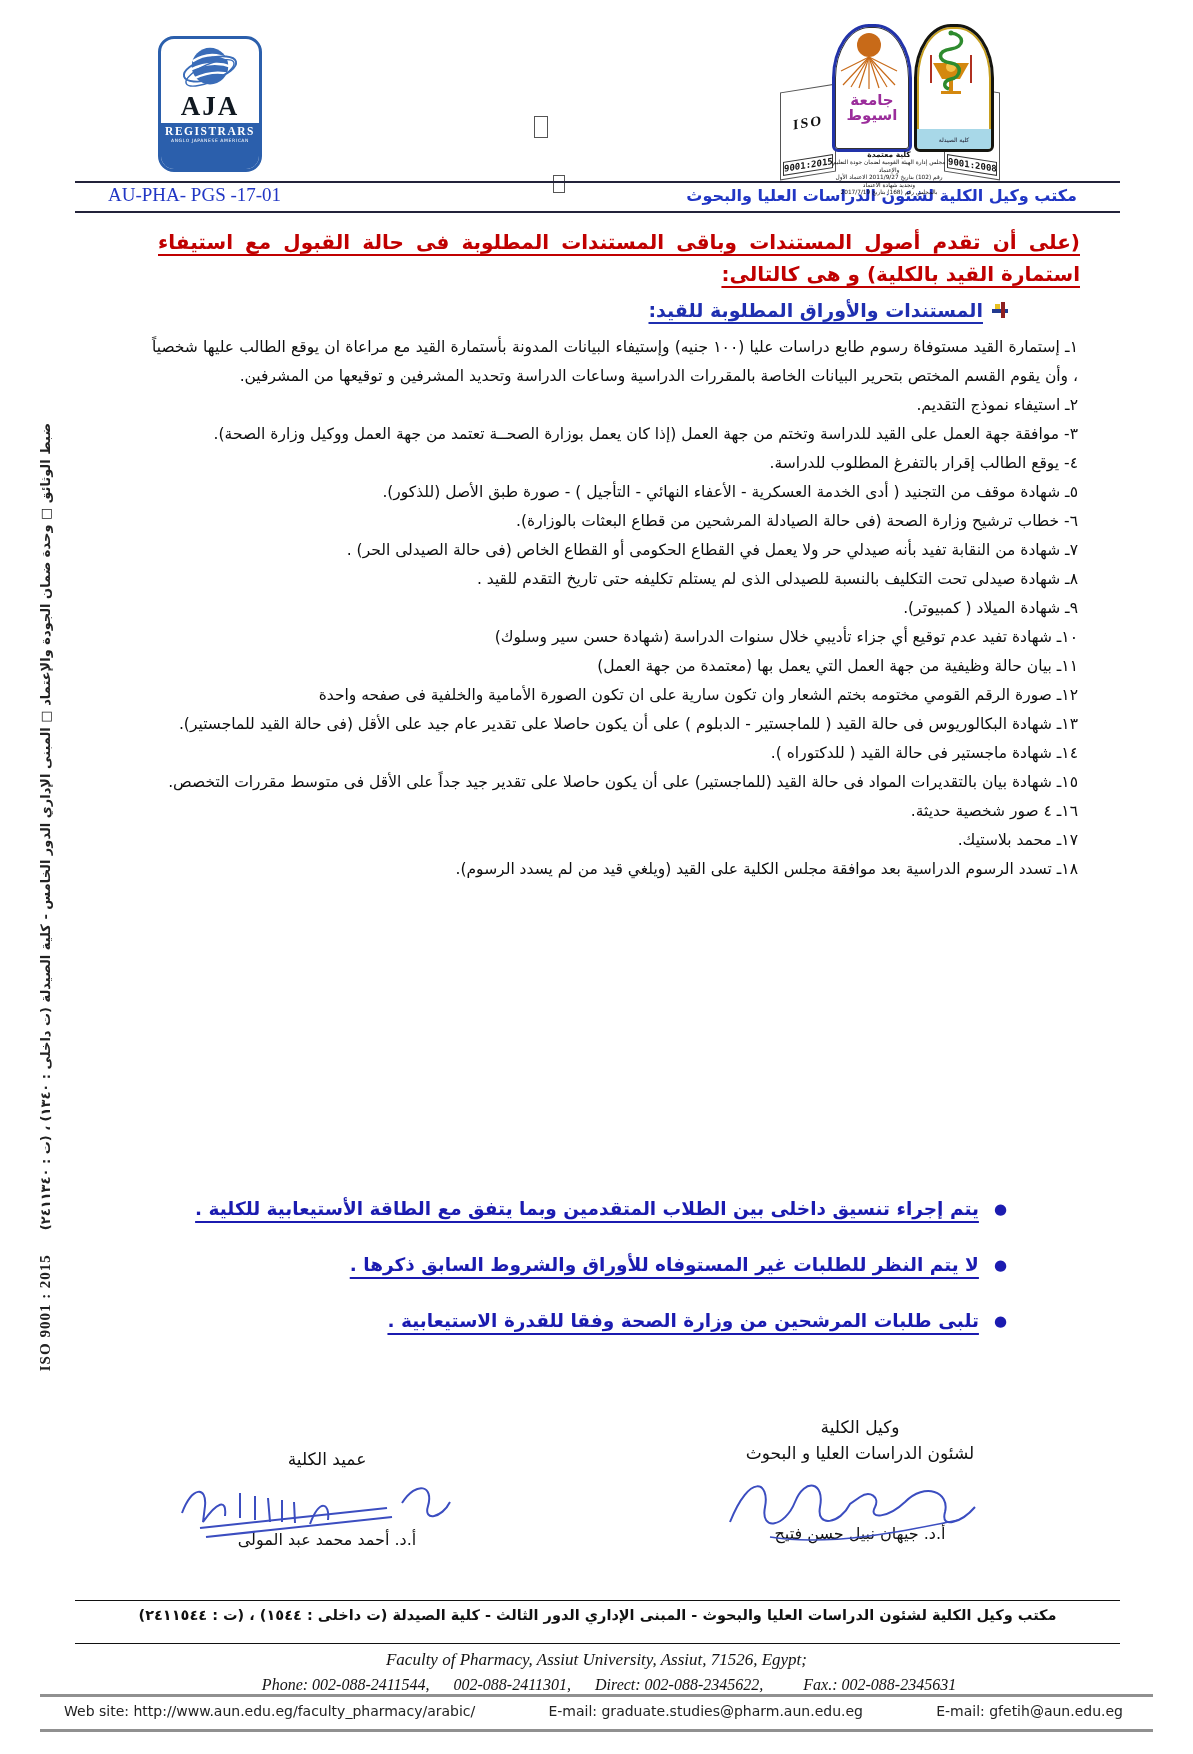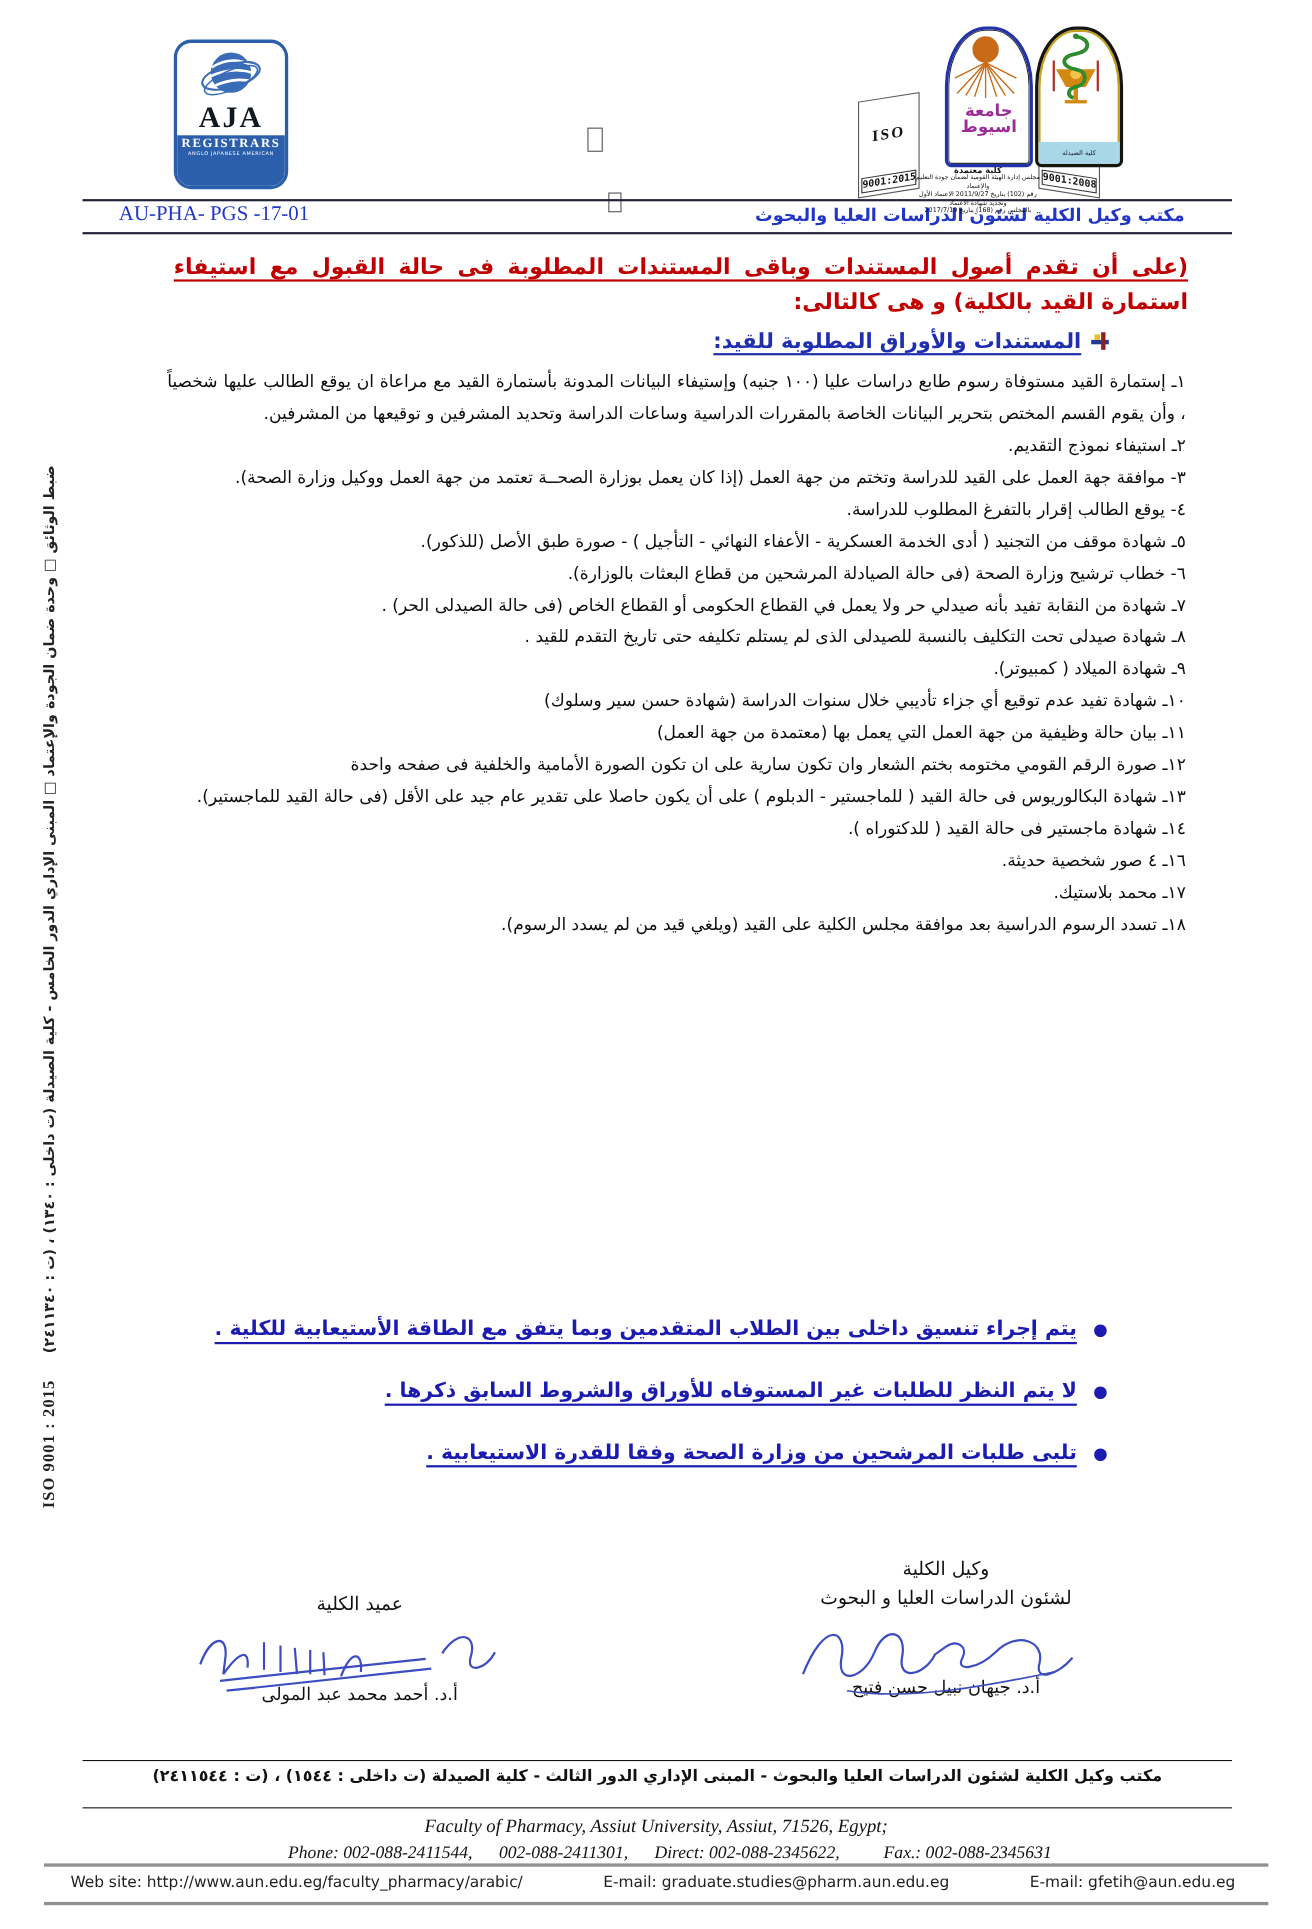--- a/index.html
+++ b/index.html
@@ -27,21 +27,21 @@
   
   .emblem{position:absolute;left:780px;top:24px;width:218px;height:162px;}
   .wing{position:absolute;width:54px;height:86px;border:1px solid #555;background:#fff;top:64px;}
   .wing.wl{left:0;transform:skewY(-9deg);}
   .wing.wr{left:164px;transform:skewY(9deg);}
   .wing-iso{font-family:"Liberation Serif",serif;font-weight:bold;font-size:14px;letter-spacing:2px;
     text-align:center;margin-top:26px;color:#111;}
   .wing-year{position:absolute;bottom:3px;left:2px;right:2px;border:1px solid #333;background:#fff;
     font-family:"DejaVu Sans Mono",monospace;font-weight:bold;font-size:9px;text-align:center;padding:1px 0;}
   .arch{position:absolute;top:0;width:74px;height:122px;background:#fff;overflow:hidden;z-index:2;
-    border-radius:37px 37px 6px 6px / 54px 54px 6px 6px;margin-left:27px;}
+    border-radius:37px 37px 6px 6px / 54px 54px 6px 6px;}
   .arch.univ{left:52px;border:3px solid #2233aa;box-shadow:inset 0 0 0 1px #333;}
   .arch.pharm{left:134px;border:3px solid #15150f;box-shadow:inset 0 0 0 2px #c8a020;}
   .univ-text{font-weight:bold;color:#9b2d9b;font-size:15px;line-height:15px;text-align:center;margin-top:0;}
   .pharm-band{position:absolute;bottom:0;left:0;right:0;height:20px;background:#a8d8e8;
     font-size:6px;color:#223;display:flex;align-items:center;justify-content:center;}
   .accr{position:absolute;top:126px;left:44px;width:130px;text-align:center;direction:rtl;color:#111;z-index:3;}
   .accr-line{font-size:5.8px;line-height:7.5px;}
   .accr .accr-line:first-of-type{font-size:7.5px;font-weight:bold;line-height:9px;}
 
   
@@ -60,21 +60,21 @@
   
   .doc-code{position:absolute;left:108px;top:184px;font-family:"Liberation Serif",serif;
     font-size:19px;color:#2136c4;}
   .office-title{position:absolute;right:116px;top:186px;direction:rtl;font-size:16px;
     font-weight:bold;color:#2136c4;}
 
   
   .intro{position:absolute;left:158px;top:226px;width:922px;direction:rtl;color:#c00000;
     font-weight:bold;font-size:20px;line-height:32px;}
   .intro-l1{text-align:justify;text-align-last:justify;text-decoration:underline;text-decoration-thickness:2px;text-underline-offset:5px;}
-  .intro-l2{text-align:right;text-decoration-thickness:2px;text-underline-offset:5px;}
+  .intro-l2{text-align:right;text-decoration:underline;text-decoration-thickness:2px;text-underline-offset:5px;}
 
   
   .sec-head{position:absolute;right:185px;top:299px;direction:rtl;display:flex;align-items:center;gap:9px;justify-content:center;}
   .sec-icon{width:16px;height:16px;position:relative;flex:0 0 auto;}
   .sec-icon .h{position:absolute;left:0;top:7px;width:16px;height:4px;background:#223a8f;}
   .sec-icon .v{position:absolute;left:9px;top:0;width:4px;height:16px;background:#8f2020;}
   .sec-icon .dot{position:absolute;left:3px;top:2px;width:5px;height:5px;background:#e8c020;}
   .sec-title{font-size:19px;font-weight:bold;color:#1f2fb0;text-decoration:underline;
     text-decoration-thickness:2px;text-underline-offset:5px;}
 
@@ -216,20 +216,21 @@
       <div class="req">٥ـ شهادة موقف من التجنيد ( أدى الخدمة العسكرية - الأعفاء النهائي - التأجيل ) - صورة طبق الأصل (للذكور).</div>
       <div class="req">٦- خطاب ترشيح وزارة الصحة (فى حالة الصيادلة المرشحين من قطاع البعثات بالوزارة).</div>
       <div class="req">٧ـ شهادة من النقابة تفيد بأنه صيدلي حر ولا يعمل في القطاع الحكومى أو القطاع الخاص (فى حالة الصيدلى الحر) .</div>
       <div class="req">٨ـ شهادة صيدلى تحت التكليف بالنسبة للصيدلى الذى لم يستلم تكليفه حتى تاريخ التقدم للقيد .</div>
       <div class="req">٩ـ شهادة الميلاد ( كمبيوتر).</div>
       <div class="req">١٠ـ شهادة تفيد عدم توقيع أي جزاء تأديبي خلال سنوات الدراسة (شهادة حسن سير وسلوك)</div>
       <div class="req">١١ـ بيان حالة وظيفية من جهة العمل التي يعمل بها (معتمدة من جهة العمل)</div>
       <div class="req">١٢ـ صورة الرقم القومي مختومه بختم الشعار وان تكون سارية على ان تكون الصورة الأمامية والخلفية فى صفحه واحدة</div>
       <div class="req">١٣ـ شهادة البكالوريوس فى حالة القيد ( للماجستير - الدبلوم ) على أن يكون حاصلا على تقدير عام جيد على الأقل (فى حالة القيد للماجستير).</div>
       <div class="req">١٤ـ شهادة ماجستير  فى حالة القيد ( للدكتوراه ).</div>
+      <div class="req">١٥ـ شهادة بيان بالتقديرات المواد فى حالة القيد (للماجستير) على أن يكون حاصلا على تقدير جيد جداً على الأقل فى متوسط مقررات التخصص.</div>
       <div class="req">١٦ـ ٤ صور شخصية حديثة.</div>
       <div class="req">١٧ـ محمد بلاستيك.</div>
       <div class="req">١٨ـ تسدد الرسوم الدراسية بعد موافقة مجلس الكلية على القيد (ويلغي قيد من لم يسدد الرسوم).</div>
     </div>
 
   <div class="notes">
 
       <div class="note">
         <span class="note-bullet">●</span>
         <span class="note-text">يتم إجراء تنسيق داخلى بين الطلاب المتقدمين وبما يتفق مع الطاقة الأستيعابية للكلية .</span>

